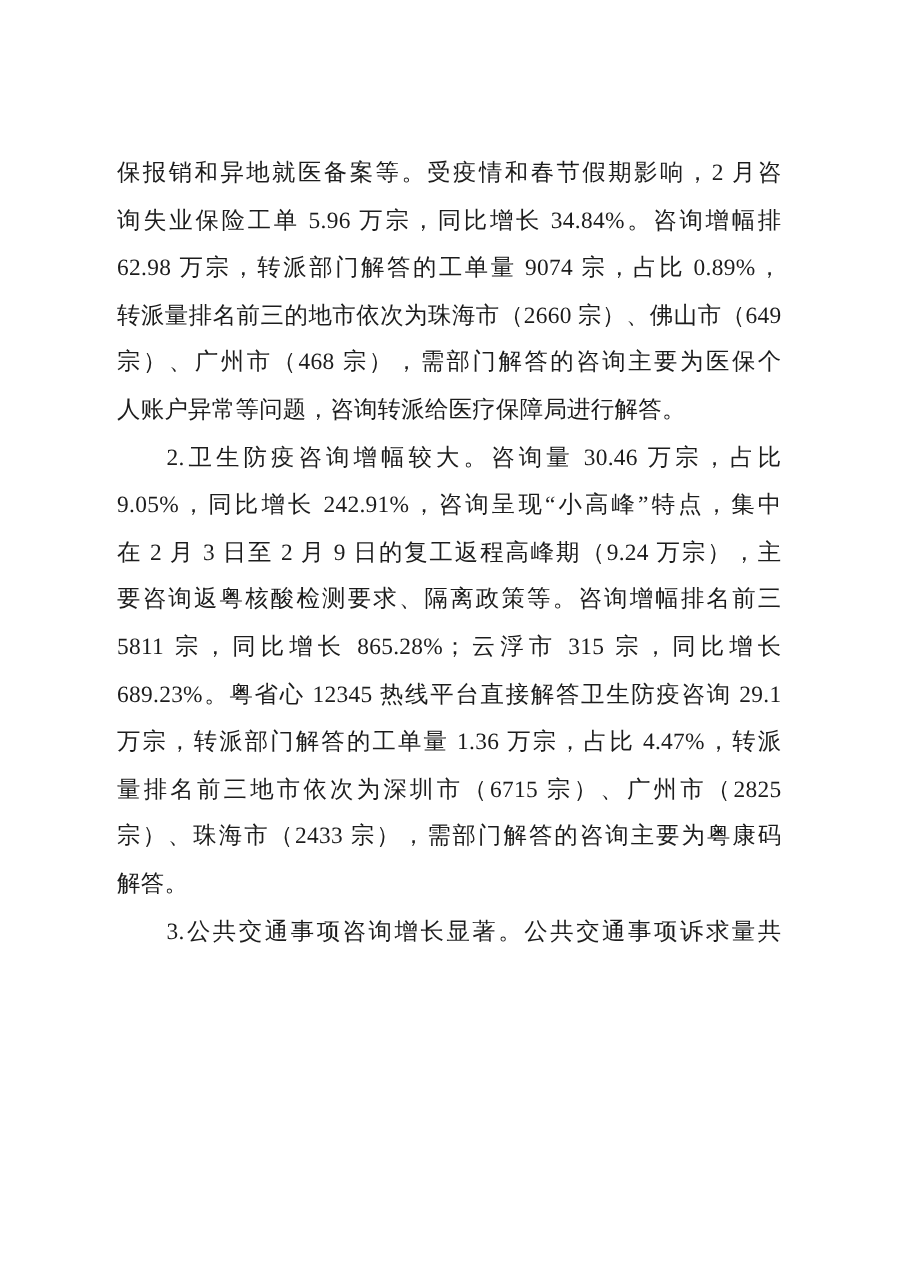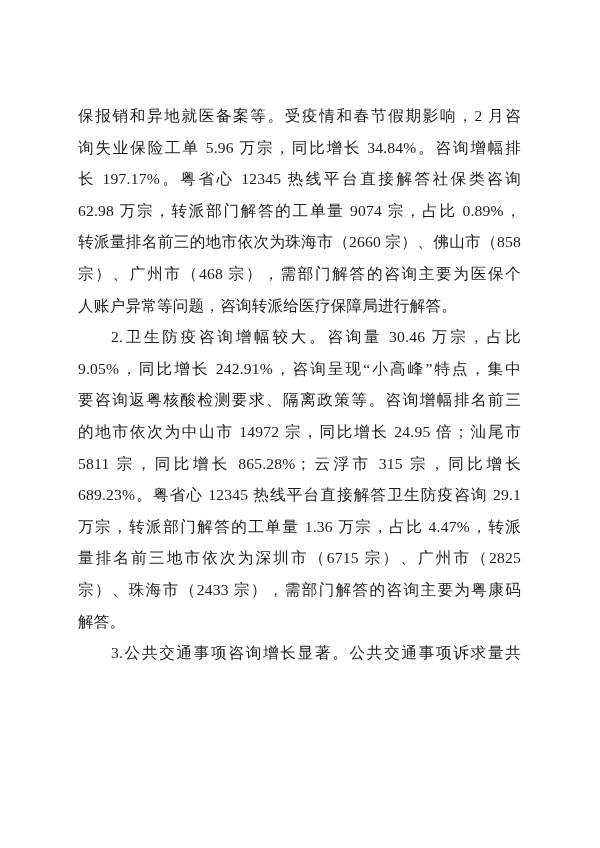--- a/index.html
+++ b/index.html
@@ -44,29 +44,28 @@
     font-weight: normal;
   }
 </style>
 </head>
 <body>
 
 <div class="page">
   <div class="text-block" id="doc-body" style="color: rgb(28, 28, 28);">
       <div class="text-line">保报销和异地就医备案等。受疫情和春节假期影响，2 月咨</div>
       <div class="text-line">询失业保险工单 5.96 万宗，同比增长 34.84%。咨询增幅排</div>
-      <div class="text-line">长 197.17%。粤省心 12345 热线平台直接解答社保类咨询</div>
       <div class="text-line">62.98 万宗，转派部门解答的工单量 9074 宗，占比 0.89%，</div>
-      <div class="text-line">转派量排名前三的地市依次为珠海市（2660 宗）、佛山市（858</div>
+      <div class="text-line">转派量排名前三的地市依次为珠海市（2660 宗）、佛山市（649</div>
       <div class="text-line">宗）、广州市（468 宗），需部门解答的咨询主要为医保个</div>
       <div class="text-line flush">人账户异常等问题，咨询转派给医疗保障局进行解答。</div>
       <div class="text-line indent"><span class="para-lead">2.卫生防疫咨询增幅较大。</span>咨询量 30.46 万宗，占比</div>
       <div class="text-line">9.05%，同比增长 242.91%，咨询呈现“小高峰”特点，集中</div>
+      <div class="text-line">在 2 月 3 日至 2 月 9 日的复工返程高峰期（9.24 万宗），主</div>
       <div class="text-line">要咨询返粤核酸检测要求、隔离政策等。咨询增幅排名前三</div>
-      <div class="text-line">的地市依次为中山市 14972 宗，同比增长 24.95 倍；汕尾市</div>
       <div class="text-line">5811 宗，同比增长 865.28%；云浮市 315 宗，同比增长</div>
       <div class="text-line">689.23%。粤省心 12345 热线平台直接解答卫生防疫咨询 29.1</div>
       <div class="text-line">万宗，转派部门解答的工单量 1.36 万宗，占比 4.47%，转派</div>
       <div class="text-line">量排名前三地市依次为深圳市（6715 宗）、广州市（2825</div>
       <div class="text-line">宗）、珠海市（2433 宗），需部门解答的咨询主要为粤康码</div>
       <div class="text-line flush">解答。</div>
       <div class="text-line indent"><span class="para-lead">3.公共交通事项咨询增长显著。</span>公共交通事项诉求量共</div>
     </div>
 </div>
 

